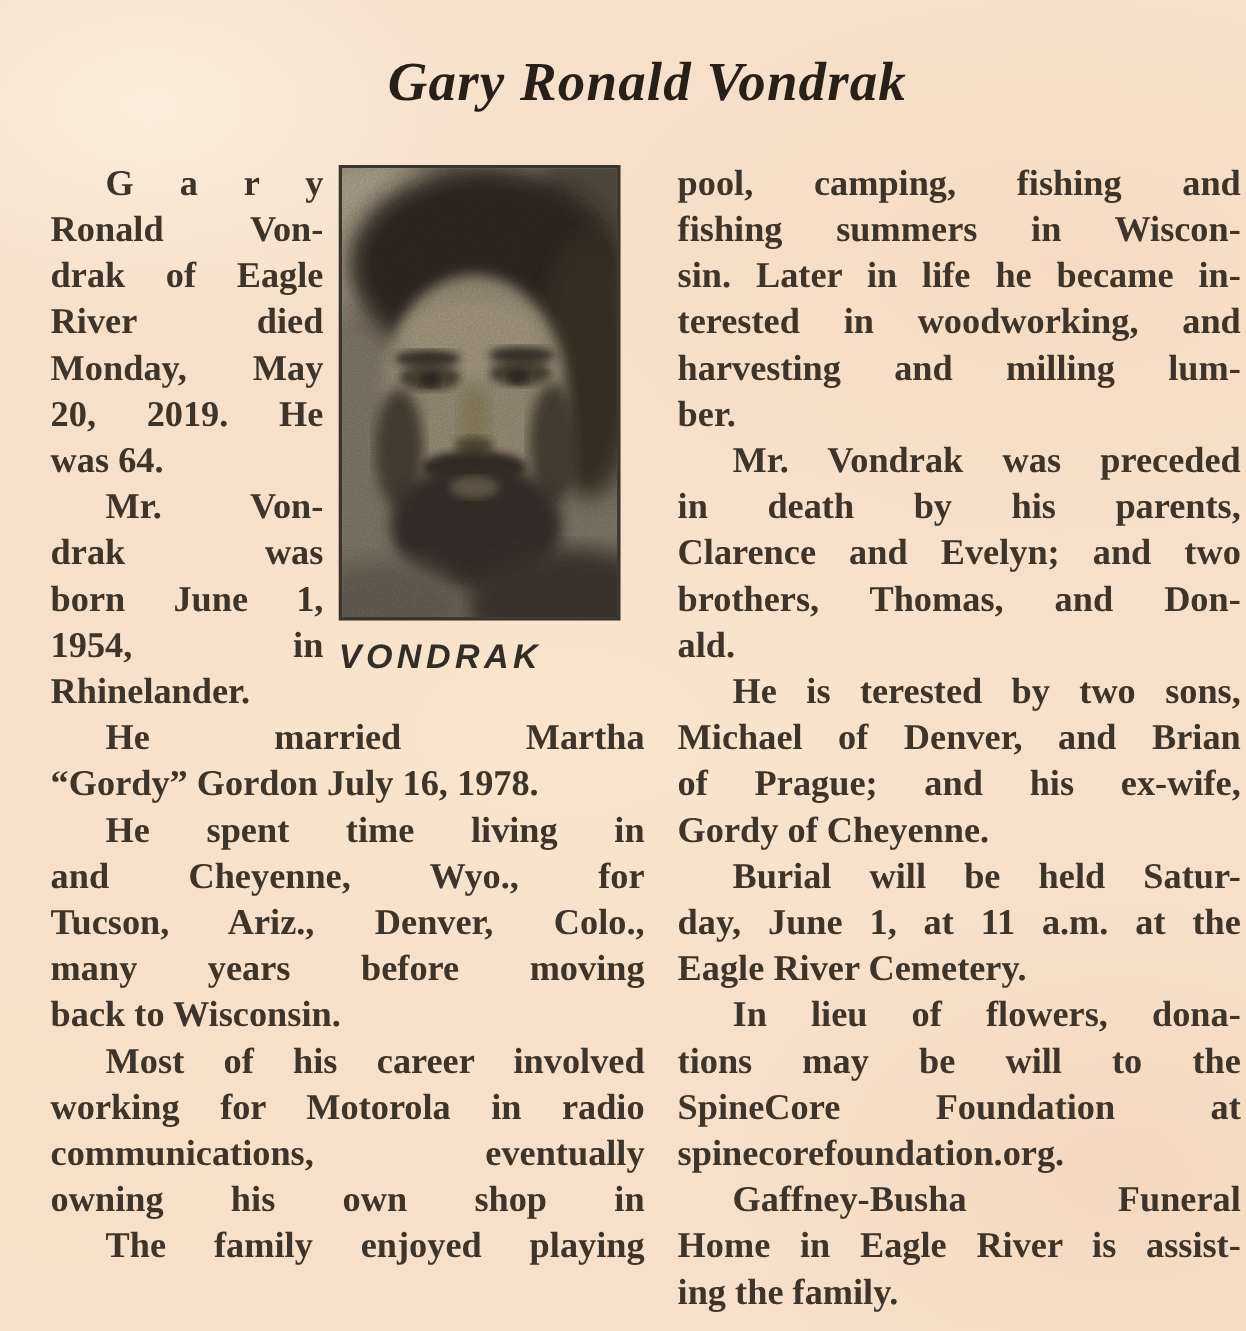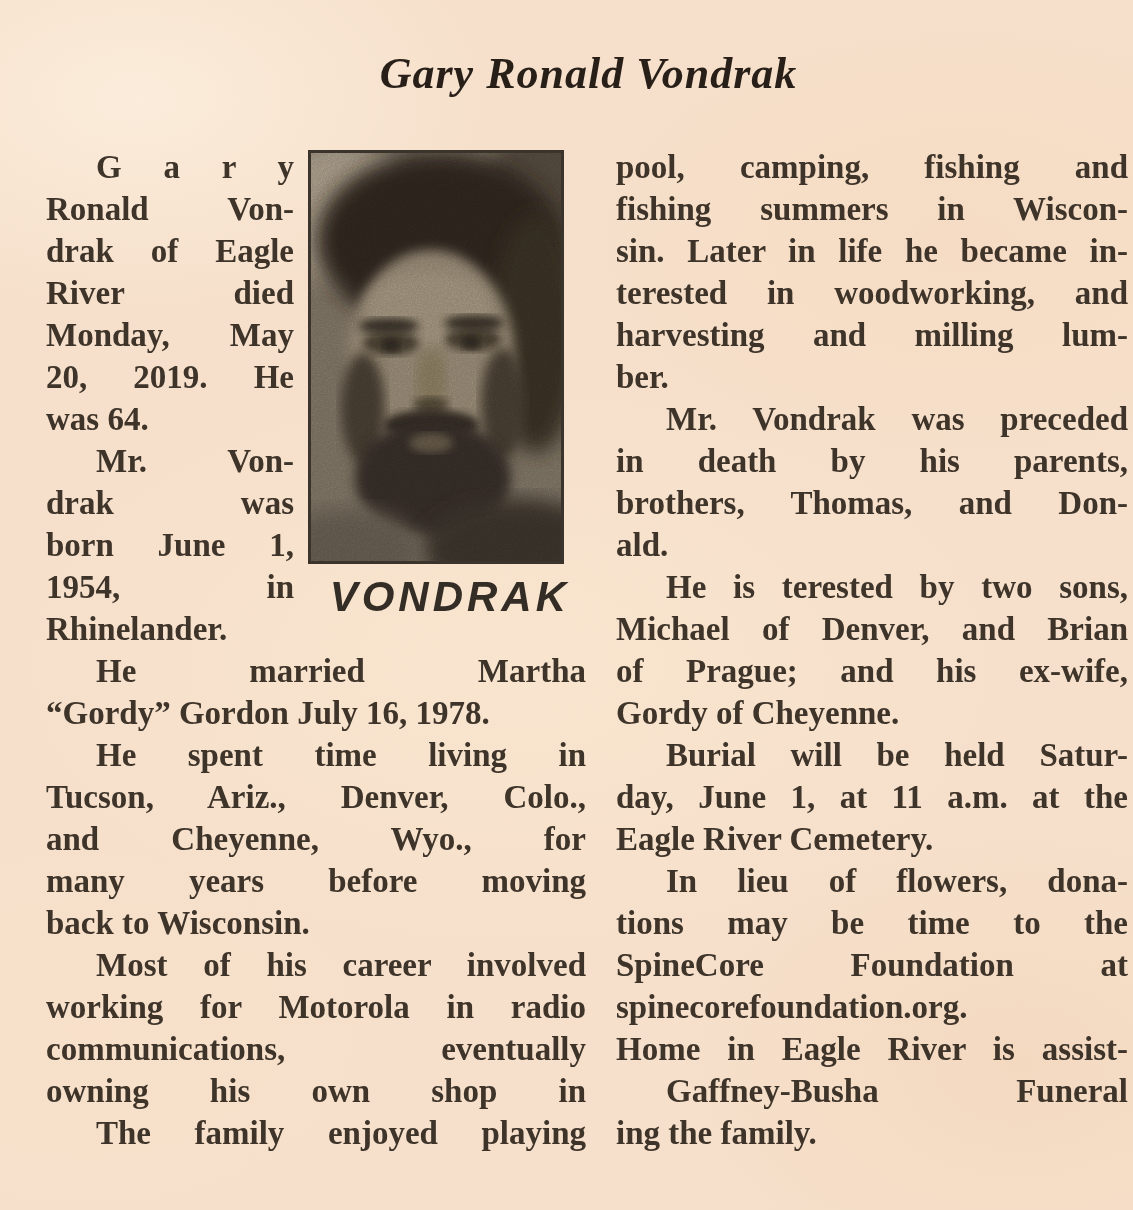--- a/index.html
+++ b/index.html
@@ -14,21 +14,21 @@
       radial-gradient(ellipse 500px 350px at 90% 88%, rgba(240,206,176,.40), transparent 70%),
       radial-gradient(ellipse 450px 300px at 8% 85%, rgba(250,225,200,.40), transparent 70%),
       #f6e0cb;
     font-family:"Liberation Serif", serif;
     color:#3e342a;
   }
   .headline{
     margin:34px 0 0 0;
     padding-left:44px;
     text-align:center;
-    font-size:44px;
+    font-size:50px;
     line-height:80px;
     font-weight:bold;
     font-style:italic;
     color:#281f18;
     letter-spacing:1px;
   }
   .cols{
     display:flex;
     margin-top:32px;
     padding-left:46px;
@@ -47,25 +47,25 @@
   }
   .photo{
     width:256px;height:414px;
     border:3px solid #3a342c;
     box-sizing:border-box;
     background:#948875;
   }
   .photo svg{display:block;width:100%;height:100%;}
   .caption{
     margin-top:12px;
-    text-align:right;
+    text-align:left;
     font-family:"Liberation Sans", sans-serif;
     font-style:italic;
     font-weight:700;
-    font-size:42px;
+    font-size:31px;
     letter-spacing:4px;
     color:#332d26;
   }
 </style>
 </head>
 <body>
 
 <div class="page">
 
   <h1 class="headline">Gary Ronald Vondrak</h1>
@@ -131,52 +131,53 @@
       <div class="ln end">was 64.</div>
       <div class="ln ind">Mr. Von-</div>
       <div class="ln">drak was</div>
       <div class="ln">born June 1,</div>
       <div class="ln">1954, in</div>
       <div class="ln end">Rhinelander.</div>
 
       <div class="ln ind">He married Martha</div>
       <div class="ln end">“Gordy” Gordon July 16, 1978.</div>
       <div class="ln ind">He spent time living in</div>
+      <div class="ln">and Cheyenne, Wyo., for</div>
       <div class="ln">Tucson, Ariz., Denver, Colo.,</div>
-      <div class="ln">and Cheyenne, Wyo., for</div>
       <div class="ln">many years before moving</div>
       <div class="ln end">back to Wisconsin.</div>
       <div class="ln ind">Most of his career involved</div>
       <div class="ln">working for Motorola in radio</div>
       <div class="ln">communications, eventually</div>
       <div class="ln">owning his own shop in</div>
       <div class="ln ind">The family enjoyed playing</div>
     </div>
 
     <div class="col right">
       <div class="ln">pool, camping, fishing and</div>
       <div class="ln">fishing summers in Wiscon-</div>
       <div class="ln">sin. Later in life he became in-</div>
       <div class="ln">terested in woodworking, and</div>
       <div class="ln">harvesting and milling lum-</div>
       <div class="ln end">ber.</div>
       <div class="ln ind">Mr. Vondrak was preceded</div>
       <div class="ln">in death by his parents,</div>
+      <div class="ln">Clarence and Evelyn; and two</div>
       <div class="ln">brothers, Thomas, and Don-</div>
       <div class="ln end">ald.</div>
       <div class="ln ind">He is terested by two sons,</div>
       <div class="ln">Michael of Denver, and Brian</div>
       <div class="ln">of Prague;  and his ex-wife,</div>
       <div class="ln end">Gordy of Cheyenne.</div>
       <div class="ln ind">Burial will be held Satur-</div>
       <div class="ln">day, June 1, at 11 a.m. at the</div>
       <div class="ln end">Eagle River Cemetery.</div>
       <div class="ln ind">In lieu of flowers, dona-</div>
-      <div class="ln">tions may be time to the</div>
+      <div class="ln">tions may be will to the</div>
       <div class="ln">SpineCore Foundation at</div>
       <div class="ln end">spinecorefoundation.org.</div>
+      <div class="ln ind">Gaffney-Busha Funeral</div>
       <div class="ln">Home in Eagle River is assist-</div>
-      <div class="ln ind">Gaffney-Busha Funeral</div>
       <div class="ln end">ing the family.</div>
     </div>
 
   </div>
 </div>
 
 </body></html>

